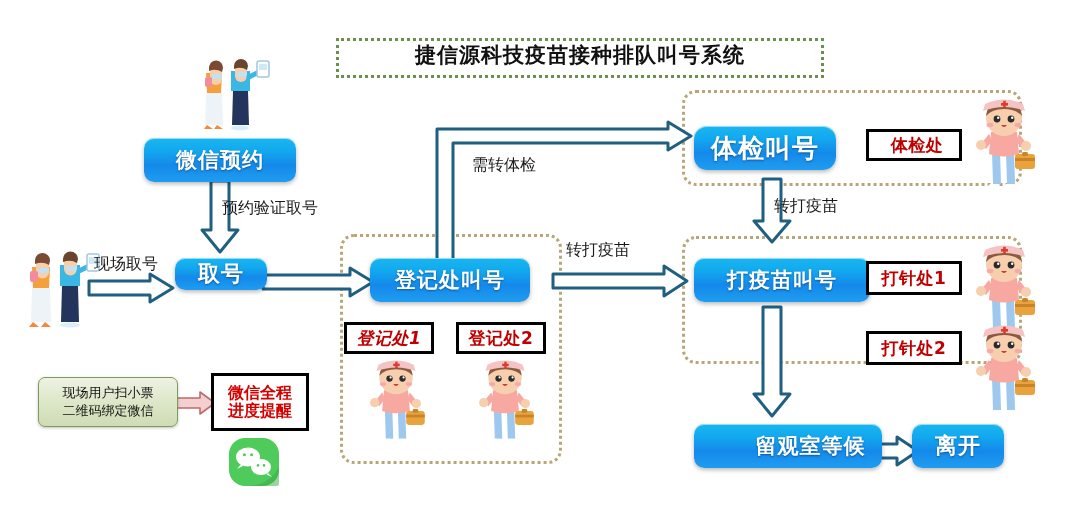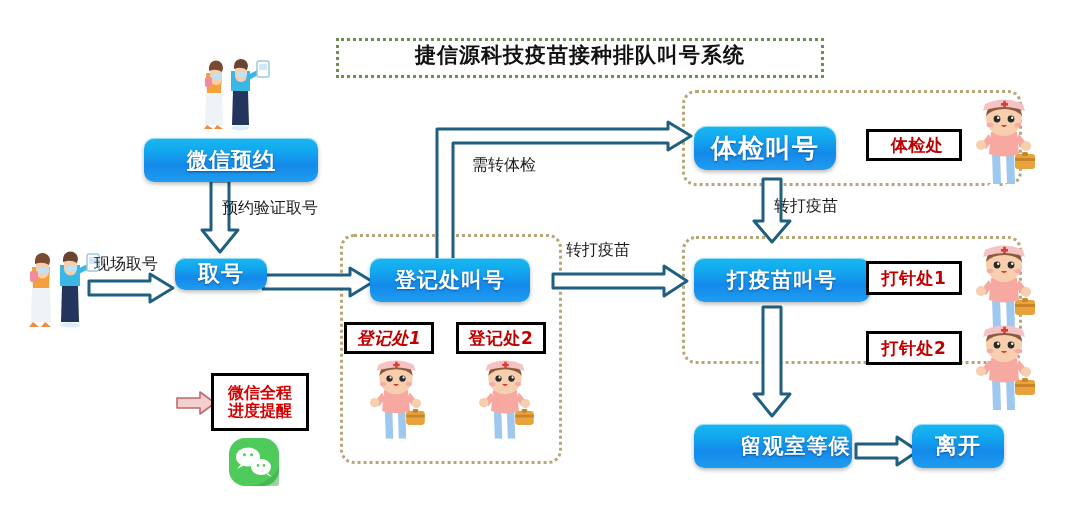--- a/index.html
+++ b/index.html
@@ -353,41 +353,41 @@
       <path d="M1 9 L42 9 L42 2 L63 16 L42 30 L42 23 L1 23 Z" fill="#ffffff" stroke="#1f5f80" stroke-width="3" stroke-linejoin="round"></path>
     </svg>
   </div>
 
   <div class="arrow" style="left:176px;top:390px;">
     <svg width="40" height="26" viewBox="0 0 40 26">
       <path d="M1 8 L24 8 L24 2 L39 13 L24 24 L24 18 L1 18 Z" fill="#f4cfcf" stroke="#c06a6a" stroke-width="1.6" stroke-linejoin="round"></path>
     </svg>
   </div>
 
-  <div class="pill" style="left:144px;top:138px;width:174px;height:44px;font-size:21px;text-decoration:underline;">
+  <div class="pill" style="left:144px;top:138px;width:152px;height:44px;font-size:21px;">
     <span>微信预约</span>
   </div>
 
   <div class="pill" style="left:175px;top:258px;width:92px;height:32px;font-size:22px;">
     <span>取号</span>
   </div>
 
   <div class="pill" style="left:370px;top:258px;width:160px;height:44px;font-size:21px;">
     <span>登记处叫号</span>
   </div>
 
   <div class="pill" style="left:694px;top:126px;width:142px;height:44px;font-size:26px;border-radius:13px;">
     <span>体检叫号</span>
   </div>
 
   <div class="pill" style="left:694px;top:258px;width:176px;height:44px;font-size:21px;">
     <span>打疫苗叫号</span>
   </div>
 
-  <div class="pill" style="left:694px;top:424px;width:158px;height:44px;font-size:21px;padding-left:45px;">
+  <div class="pill" style="left:694px;top:424px;width:188px;height:44px;font-size:21px;padding-left:45px;">
     <span>留观室等候</span>
   </div>
 
   <div class="pill" style="left:912px;top:424px;width:92px;height:44px;font-size:22px;">
     <span>离开</span>
   </div>
 
   <div class="station" style="left:866px;top:129px;width:96px;height:32px;padding-left:6px;">
     <span>体检处</span>
   </div>
@@ -411,20 +411,24 @@
   <div class="lbl" style="left:94px;top:254px;">现场取号</div>
 
   <div class="lbl" style="left:222px;top:198px;">预约验证取号</div>
 
   <div class="lbl" style="left:472px;top:155px;">需转体检</div>
 
   <div class="lbl" style="left:566px;top:240px;">转打疫苗</div>
 
   <div class="lbl" style="left:774px;top:196px;">转打疫苗</div>
 
+  <div class="note-green">
+    <div>现场用户扫小票</div>
+    <div>二维码绑定微信</div>
+  </div>
 
   <div class="note-red">
     <div>微信全程</div>
     <div>进度提醒</div>
   </div>
 
   <div class="wechat">
     <svg width="56" height="52" viewBox="0 0 56 52">
       <rect x="2" y="1" width="50" height="48" rx="16" fill="#4ecb5a"></rect>
       <path d="M52 30 q-10 18 -30 19 l28 0 q2 0 2 -3 z" fill="#3aa845" opacity=".5"></path>

